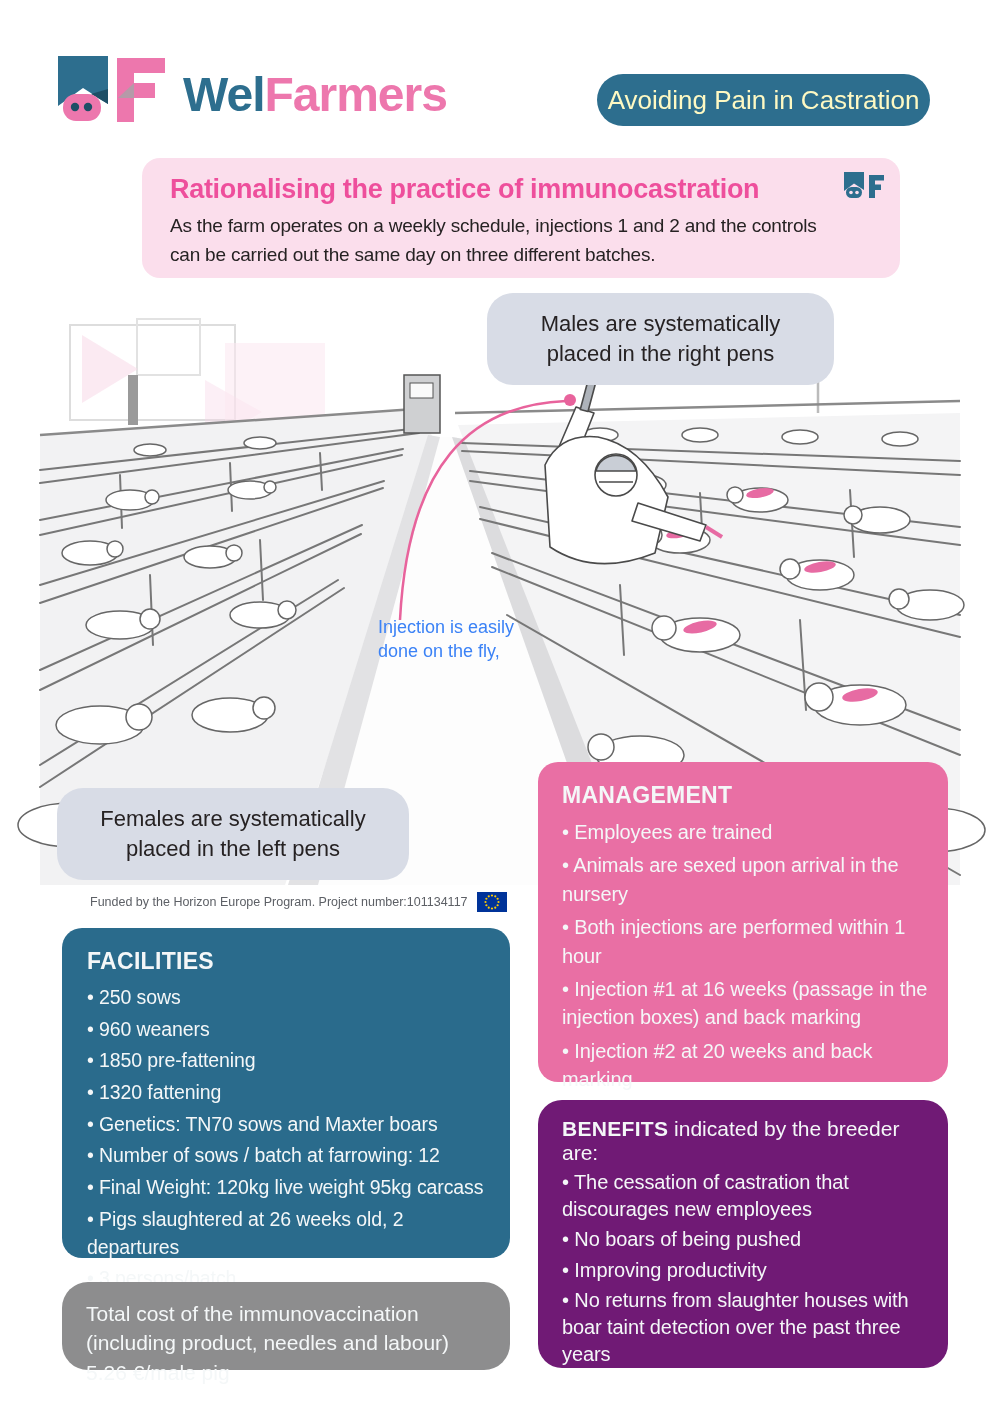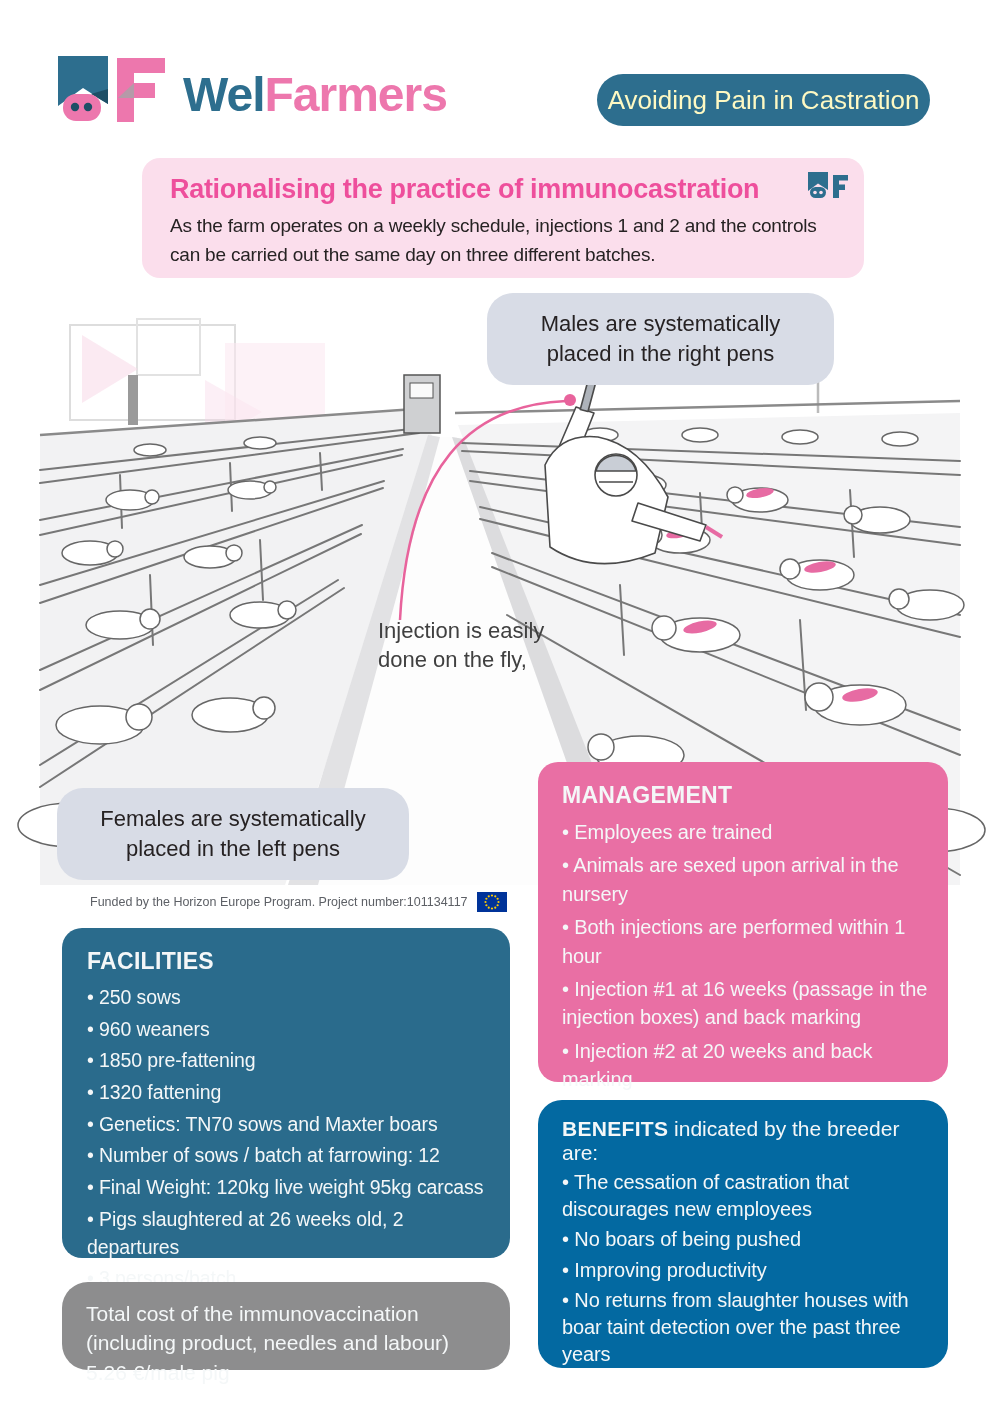--- a/index.html
+++ b/index.html
@@ -9,45 +9,45 @@
   
   .header{position:absolute;left:55px;top:50px;width:890px;height:90px;}
   .logo-mark{position:absolute;left:0;top:2px;}
   .brand{position:absolute;left:128px;top:0px;font-size:48px;font-weight:bold;letter-spacing:-1px;line-height:90px;}
   .brand .wel{color:#2d6e8e;}
   .brand .farmers{color:#ed77ad;}
   .badge{position:absolute;left:542px;top:24px;width:333px;height:52px;background:#2d6e8e;border-radius:28px;
          display:flex;align-items:center;justify-content:center;color:#fef9c3;font-size:26px;}
 
   
-  .intro{position:absolute;left:142px;top:158px;width:722px;height:120px;background:#fbdeec;border-radius:18px;}
+  .intro{position:absolute;left:142px;top:158px;width:722px;height:120px;background:#fbdeec;border-radius:18px;padding-left:36px;}
   .intro-title{position:absolute;left:28px;top:16px;font-size:27px;font-weight:bold;color:#ee4f9c;letter-spacing:-0.3px;}
   .intro-body{position:absolute;left:28px;top:54px;width:690px;font-size:19px;line-height:1.5;color:#262223;letter-spacing:-0.2px;}
   .intro-body span{display:block;white-space:nowrap;}
   .monogram{position:absolute;right:14px;top:12px;}
 
   
   .farm-svg{position:absolute;left:0;top:285px;width:1000px;height:600px;}
 
   .callout{position:absolute;background:#d8dce6;border-radius:26px;display:flex;align-items:center;justify-content:center;
            text-align:center;font-size:22px;line-height:1.35;color:#262223;}
   .callout-males{left:487px;top:293px;width:347px;height:92px;padding:0 20px;box-sizing:border-box;}
   .callout-females{left:57px;top:788px;width:352px;height:92px;padding:0 20px;box-sizing:border-box;}
-  .injection-note{position:absolute;left:378px;top:616px;width:290px;font-size:22px;line-height:1.32;color:#404040;}
+  .injection-note{position:absolute;left:378px;top:616px;width:290px;font-size:18px;line-height:1.32;color:#3b82f6;}
   .injection-note span{display:block;}
 
   
   .funding{position:absolute;left:90px;top:892px;display:flex;align-items:center;font-size:12.5px;color:#5d6066;}
   .funding .flag{margin-left:9px;display:inline-block;}
 
   
   .info-box{position:absolute;box-sizing:border-box;border-radius:20px;color:#f4f7f8;}
   .facilities{left:62px;top:928px;width:448px;height:330px;background:#2a6b8c;padding:20px 12px 14px 25px;}
   .management{left:538px;top:762px;width:410px;height:320px;background:#e96fa4;padding:20px 14px 14px 24px;}
-  .benefits{left:538px;top:1100px;width:410px;height:268px;background:#0369a1;padding:17px 14px 12px 24px;border-radius:24px;}
+  .benefits{left:538px;top:1100px;width:410px;height:268px;background:#701a75;padding:17px 14px 12px 24px;border-radius:24px;}
   .cost{left:62px;top:1282px;width:448px;height:88px;background:#8d8d8e;padding:17px 20px 14px 24px;border-radius:26px;
         font-size:21px;line-height:1.4;}
   .box-title{font-size:23px;font-weight:bold;letter-spacing:0.3px;margin-bottom:9px;}
   .benefits .box-title-line{font-size:21px;margin-bottom:4px;}
   .benefits .bold{font-weight:bold;letter-spacing:0.3px;}
   .bullet-line{font-size:19.5px;line-height:1.42;margin-bottom:4px;letter-spacing:-0.1px;}
   .management .bullet-line{font-size:20px;margin-bottom:5px;}
   .benefits .bullet-line{font-size:20px;line-height:1.36;margin-bottom:3px;}
 </style>
 </head>

